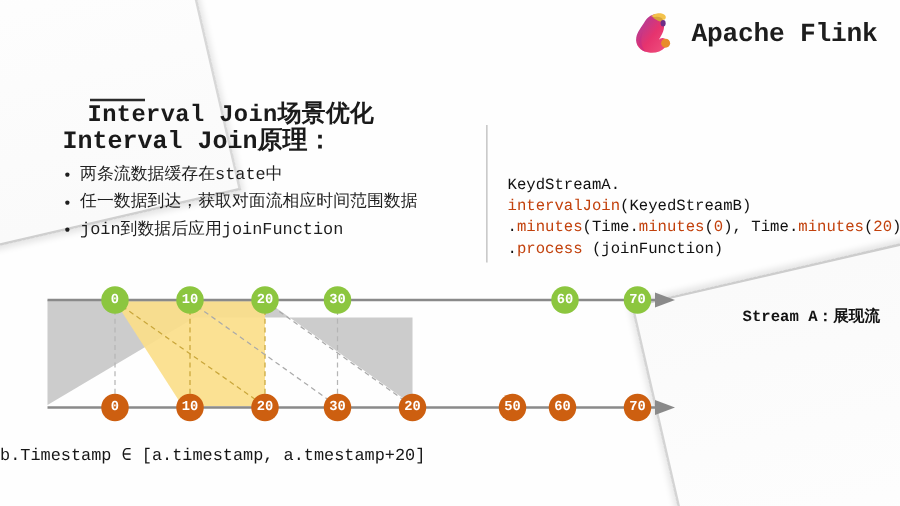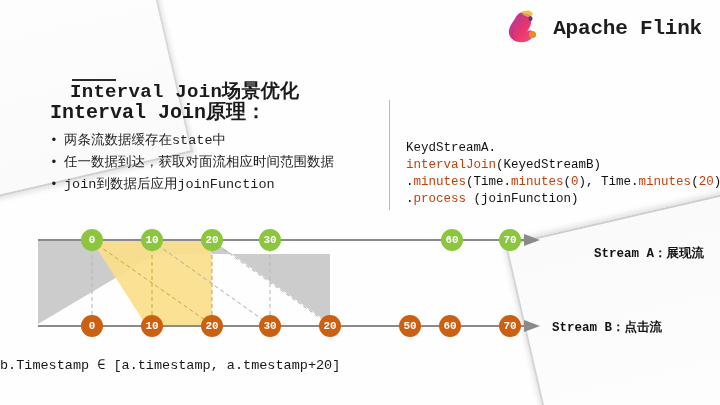--- a/index.html
+++ b/index.html
@@ -290,18 +290,17 @@
         <div class="node orange" style="left: 141px; top: 315px;">10</div>
         <div class="node orange" style="left: 201px; top: 315px;">20</div>
         <div class="node orange" style="left: 259px; top: 315px;">30</div>
         <div class="node orange" style="left: 319px; top: 315px;">20</div>
         <div class="node orange" style="left: 399px; top: 315px;">50</div>
         <div class="node orange" style="left: 439px; top: 315px;">60</div>
         <div class="node orange" style="left: 499px; top: 315px;">70</div>
       </div>
 
     <div class="stream-label" style="left:552px; top:245px;margin-left:42px;">Stream A：展现流</div>
-    <div class="stream-label" style="left:552px; top:319px;">Stream B：点击流</div>
 
     <div class="formula">b.Timestamp ∈ [a.timestamp, a.tmestamp+20]</div>
   </div>
 
 </div>
 
 </body></html>

